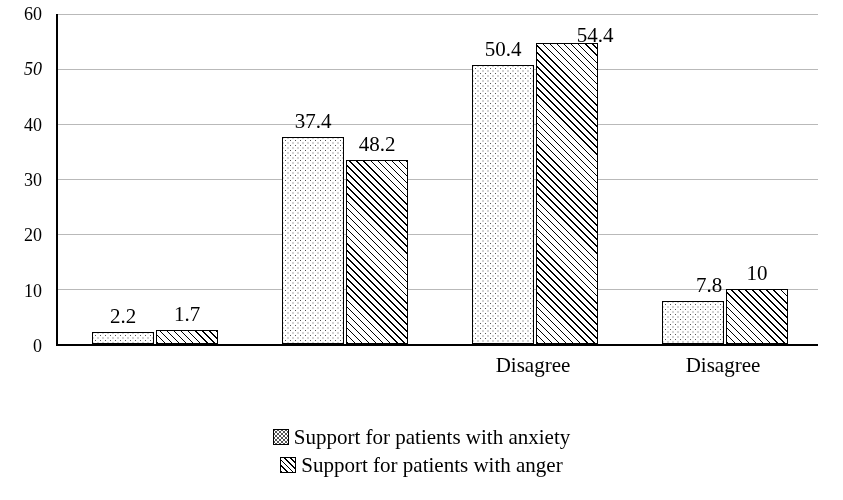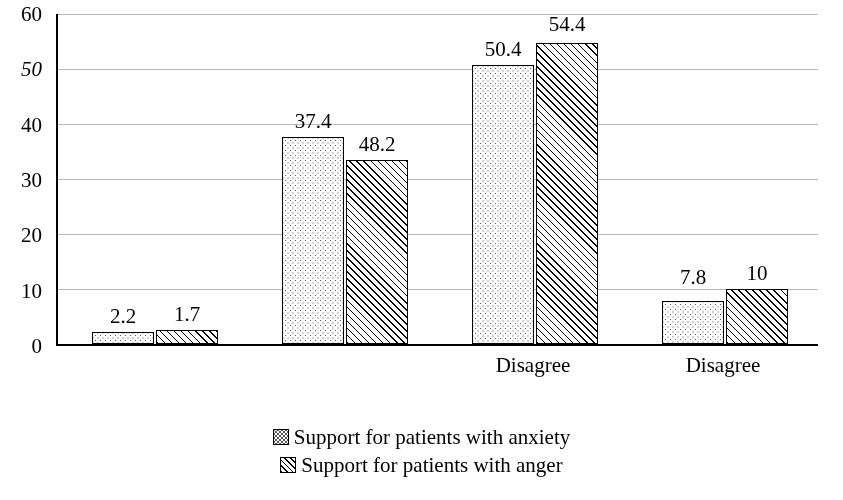--- a/index.html
+++ b/index.html
@@ -46,21 +46,21 @@
     position: absolute;
     left: 0;
     top: 14px;
     width: 50px;
     height: 332px;
   }
   .y-label {
     position: absolute;
     right: 8px;
     transform: translateY(-50%);
-    font-size: 21px;
+    font-size: 18px;
     line-height: 1;
     white-space: nowrap;
   }
 
   
   .groups {
     position: absolute;
     left: 2px;
     right: 0;
     bottom: 0;
@@ -212,28 +212,28 @@
         </div>
       </div>
 
       <div class="group" style="left:380px; width:190px;">
         <div class="bar-wrap" style="left:32px;">
           <div class="bar series0" style="height:278.9px;"></div>
           <div class="bar-value" style="bottom:284px;">50.4</div>
         </div>
         <div class="bar-wrap" style="left:96px;">
           <div class="bar series1" style="height:301.0px;"></div>
-          <div class="bar-value" style="bottom:309px;">54.4</div>
+          <div class="bar-value" style="bottom:298px;margin-left:28px;">54.4</div>
         </div>
       </div>
 
       <div class="group" style="left:570px; width:190px;">
         <div class="bar-wrap" style="left:32px;">
           <div class="bar series0" style="height:43.2px;"></div>
-          <div class="bar-value" style="bottom:56px;">7.8</div>
+          <div class="bar-value" style="bottom:48px;margin-left:16px;">7.8</div>
         </div>
         <div class="bar-wrap" style="left:96px;">
           <div class="bar series1" style="height:55.3px;"></div>
           <div class="bar-value" style="bottom:60px;">10</div>
         </div>
       </div>
 
     </div>
   </div>
 

